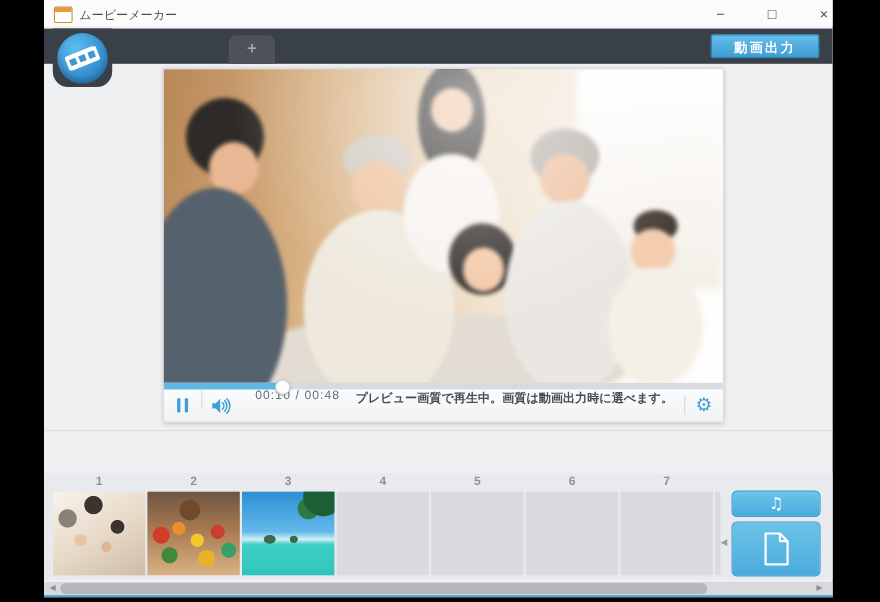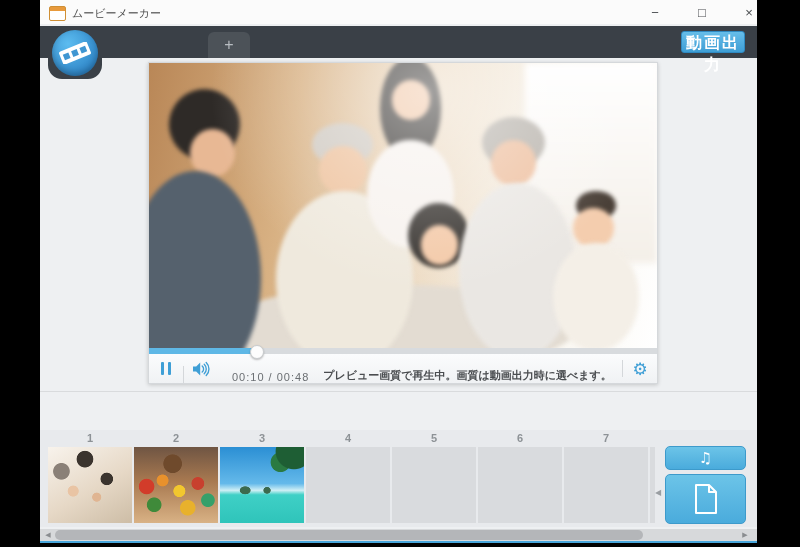--- a/index.html
+++ b/index.html
@@ -22,22 +22,22 @@
     border-radius:0 0 14px 14px;}
   .logo-circle{position:absolute;left:12px;top:30px;width:46px;height:46px;border-radius:50%;
     background:radial-gradient(circle at 35% 30%,#5cbcf0,#2f86c8 75%);box-shadow:inset 0 -3px 6px rgba(0,0,0,.25);}
   .logo-circle svg{position:absolute;left:7px;top:12px;}
   .tab{position:absolute;display:flex;align-items:center;}
   .tab-active{left:50px;top:30px;width:114px;height:28px;background:#fdfdfd;border-radius:6px 6px 0 0;
     padding-left:16px;box-sizing:border-box;font-size:12px;color:#3a3d40;}
   .tab-caret{position:absolute;right:11px;top:9px;font-size:9px;color:#3f9fd6;}
   .tab-plus{left:168px;top:32px;width:42px;height:26px;background:#4c5258;border-radius:6px 6px 0 0;
     justify-content:center;font-size:16px;color:#b8bdc2;line-height:1;}
-  .export-btn{position:absolute;right:12px;top:31px;width:64px;height:22px;border:1px solid #2f8ac2;border-radius:3px;
-    background:linear-gradient(#66bde9,#3e9ed5);color:#fff;font-size:16px;font-weight:bold;letter-spacing:2px;
+  .export-btn{position:absolute;right:12px;top:31px;width:99px;height:22px;border:1px solid #2f8ac2;border-radius:3px;
+    background:linear-gradient(#66bde9,#3e9ed5);color:#fff;font-size:12px;font-weight:bold;letter-spacing:2px;
     text-align:center;line-height:22px;box-sizing:border-box;}
 
   
   .player{position:absolute;left:108px;top:62px;width:508px;background:#f8f9fa;
     box-shadow:0 1px 4px rgba(0,0,0,.18);border:1px solid #d5d8db;}
   .video{position:relative;width:100%;height:285px;overflow:hidden;
     background:linear-gradient(100deg,#b98757 0%,#d8b183 28%,#ecd9c0 52%,#f8f4ec 75%,#ffffff 100%);}
   .video .blob{position:absolute;filter:blur(2px);border-radius:50%;}
   .bright{position:absolute;right:0;top:0;width:26%;height:70%;background:linear-gradient(180deg,#ffffff,#f4efe8);filter:blur(3px);}
   .couch{position:absolute;left:14%;bottom:-8%;width:70%;height:30%;background:#e3dcd2;border-radius:45%;filter:blur(4px);}
@@ -64,27 +64,27 @@
   .b15{left:84%;top:45%;width:8%;height:10%;background:#4a4038;}
   .b16{left:83.4%;top:51%;width:8.2%;height:14%;background:#f4cdae;}
   .b17{left:79.5%;top:63%;width:17%;height:38%;background:#f4efe7;border-radius:42%;}
   .glow{position:absolute;left:0;top:0;width:100%;height:100%;
     background:radial-gradient(ellipse at 55% 10%,rgba(255,255,255,.55),rgba(255,255,255,0) 55%);}
 
   .progress{position:relative;width:100%;height:6px;background:#d8dbde;}
   .progress-fill{position:absolute;left:0;top:0;height:100%;background:#5fb8e6;}
   .progress-handle{position:absolute;top:-3px;width:12px;height:12px;border-radius:50%;background:#fdfdfd;
     border:1px solid #c9ccce;box-shadow:0 1px 2px rgba(0,0,0,.25);transform:translateX(-6px);}
-  .controls{display:flex;align-items:flex-end;height:29px;background:linear-gradient(#fbfcfd,#f0f2f4);
+  .controls{display:flex;align-items:flex-start;height:29px;background:linear-gradient(#fbfcfd,#f0f2f4);
     font-size:11px;color:#55585b;}
   .ctrl-btn{display:flex;align-items:center;justify-content:center;width:34px;height:100%;}
   .pause-icon span{display:inline-block;width:3px;height:13px;background:#3f9fd6;margin:0 2px;border-radius:1px;}
   .ctrl-sep{width:1px;height:17px;background:#d4d7da;}
   .time{margin-left:14px;letter-spacing:1px;color:#6b6f73;white-space:nowrap;}
-  .message{margin-left:14px;font-size:11px;font-weight:bold;color:#4a4d50;white-space:nowrap;margin-top:33px;}
+  .message{margin-left:14px;font-size:11px;font-weight:bold;color:#4a4d50;white-space:nowrap;}
   .gear-wrap{margin-left:auto;display:flex;align-items:center;height:100%;}
   .gear{width:34px;text-align:center;font-size:17px;color:#3f9fd6;font-family:"DejaVu Sans",sans-serif;}
 
   
   .tracks-divider{position:absolute;left:0;top:391px;width:100%;height:1px;background:#d9dbdd;}
   .tracks{position:absolute;left:0;top:392px;width:100%;height:38px;background:#f1f2f4;}
   .trackbar{position:absolute;left:0;width:608px;height:9px;background:#e4e6e8;border:1px solid #d2d4d6;
     border-radius:4px;box-sizing:border-box;}
   .trackbar.t1{top:7px;} .trackbar.t2{top:23px;}
   .track-link{position:absolute;width:22px;height:1px;background:#c2c5c8;left:607px;}

